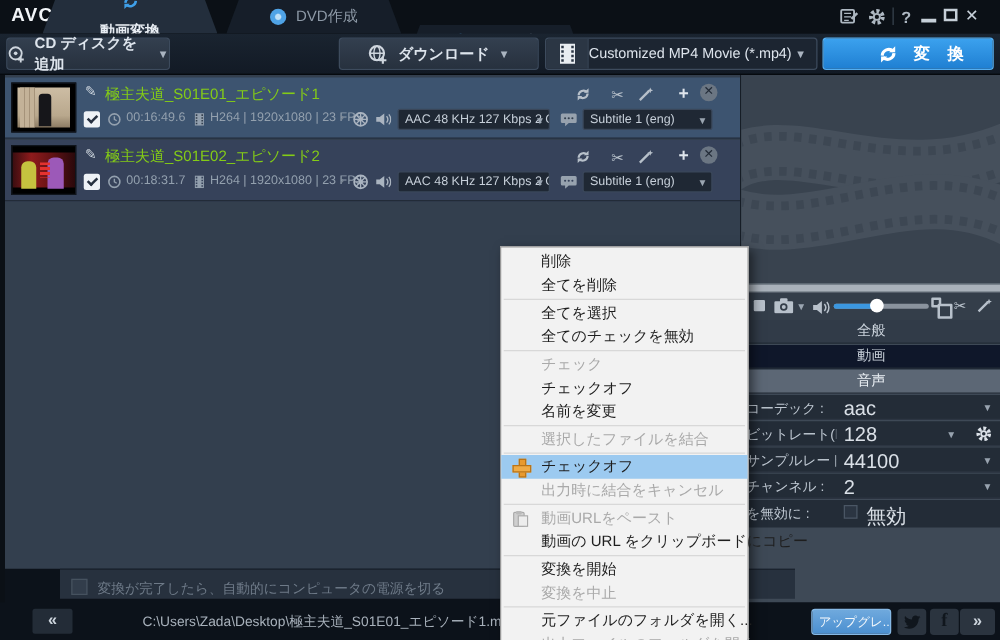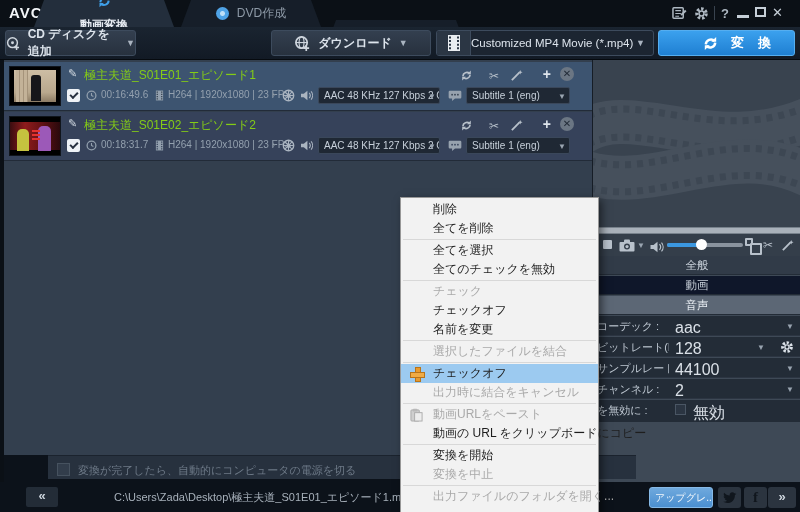--- a/index.html
+++ b/index.html
@@ -505,16 +505,17 @@
             <rect x="5" y="5" width="8" height="9" fill="#ededed" stroke="#aaa"></rect>
           </svg>
       </span>
       <span>動画URLをペースト</span>
     </div>
     <div class="mi">動画の URL をクリップボードにコピー</div>
     <div class="msep"></div>
     <div class="mi">変換を開始</div>
     <div class="mi dis">変換を中止</div>
     <div class="msep"></div>
+    <div class="mi">元ファイルのフォルダを開く...</div>
     <div class="mi dis">出力ファイルのフォルダを開く...</div>
   </div>
 
 </div>
 
 </body></html>

